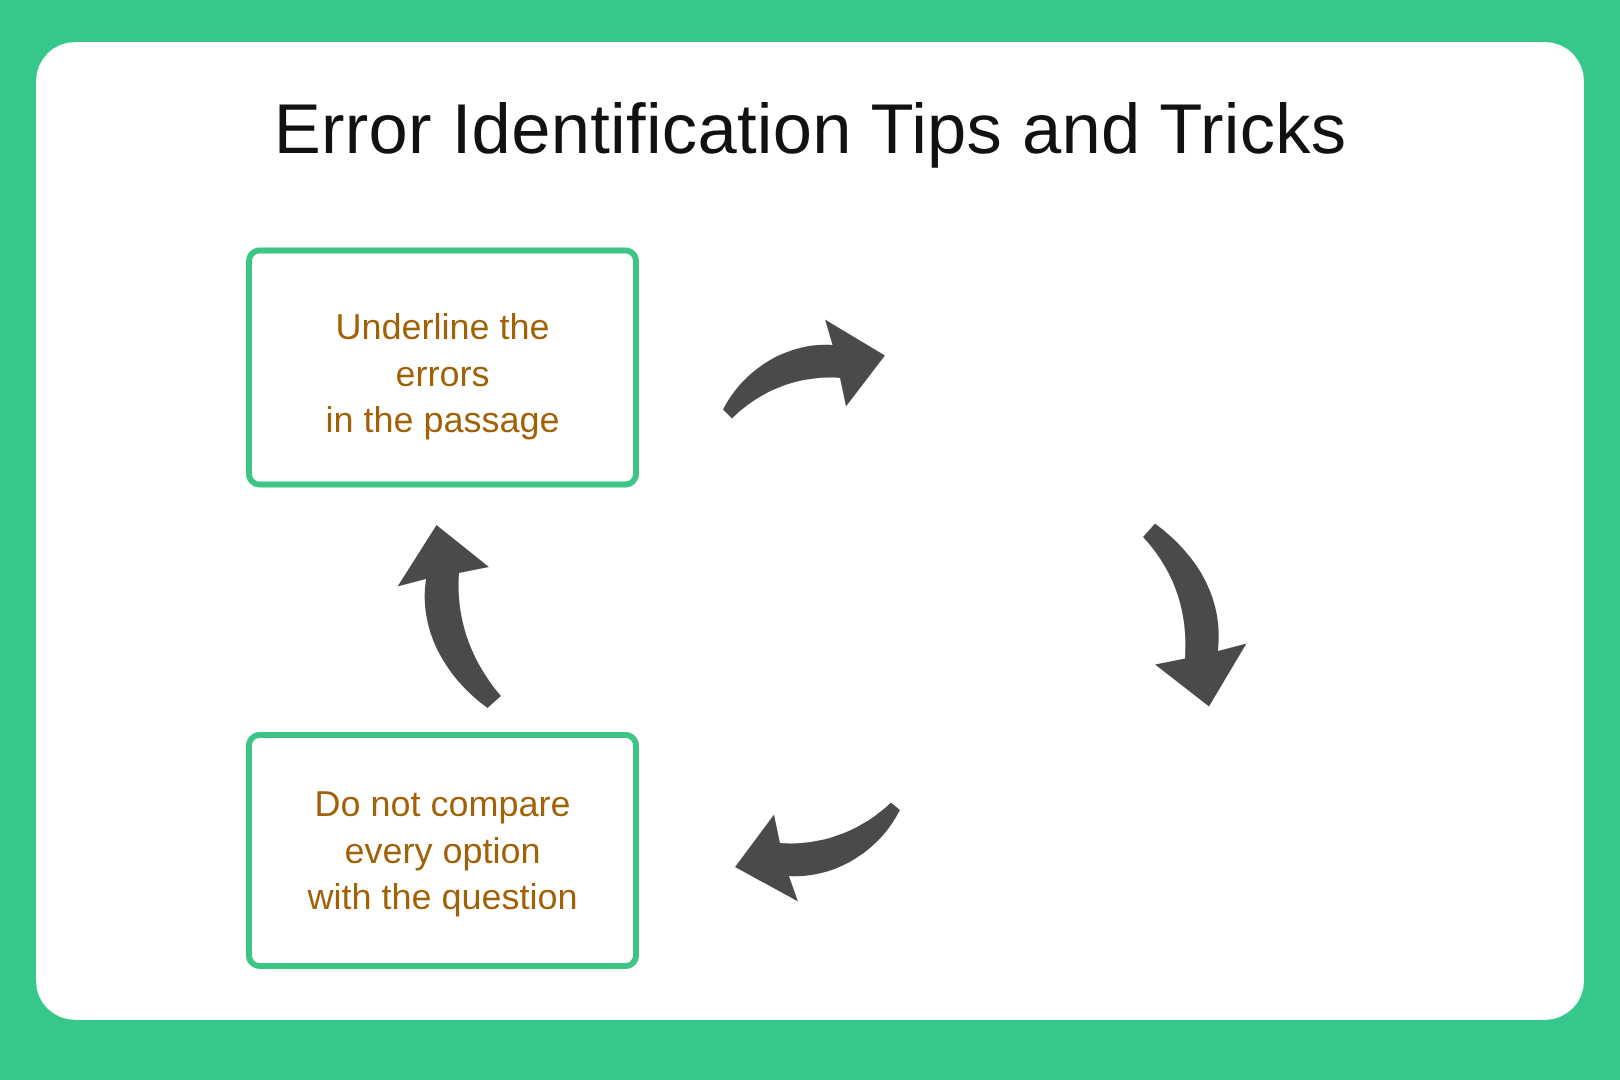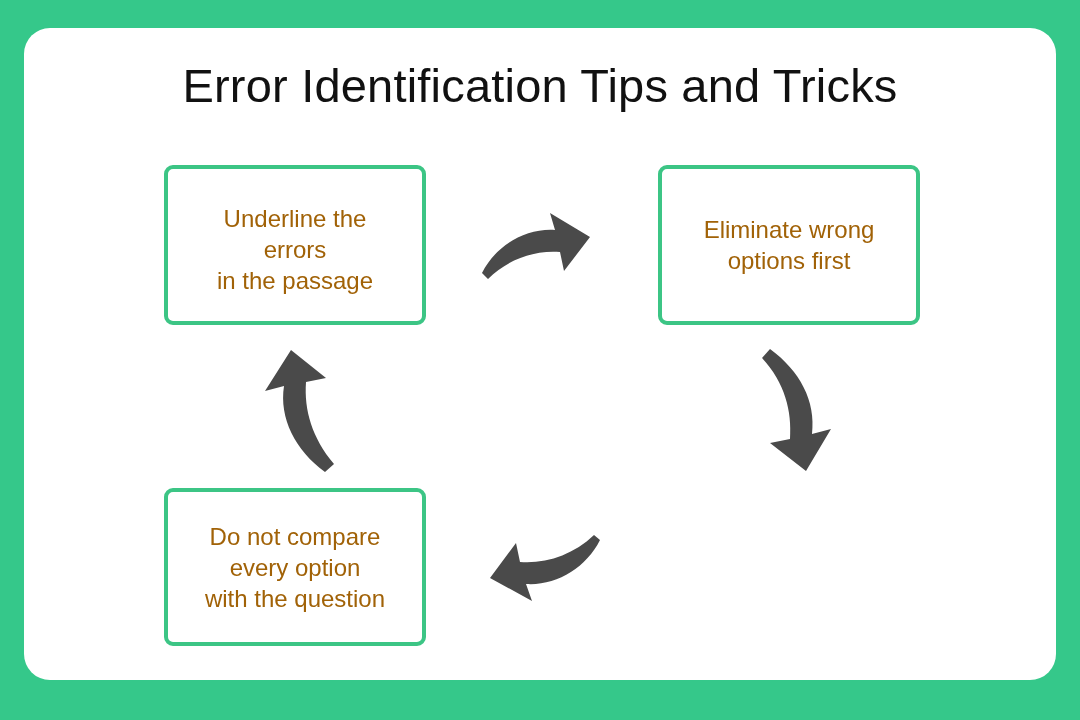--- a/index.html
+++ b/index.html
@@ -83,24 +83,20 @@
   <div id="card"></div>
 
   <div id="title">Error Identification Tips and Tricks</div>
 
   <div class="step-box" id="box-0">
     <span>Underline the
 errors
 in the passage</span>
   </div>
 
-  <div class="step-box" id="box-1">
-    <span>Eliminate wrong
-options first</span>
-  </div>
 
 
   <div class="step-box" id="box-3">
     <span>Do not compare
 every option
 with the question</span>
   </div>
 
   <svg class="arrow" id="arrow-top" viewBox="0 0 130 85">
     <path fill="#4a4a4a" d="M4,68 C18,40 48,23 77,25 L72,8 L112,32 L86,66 L82,47

